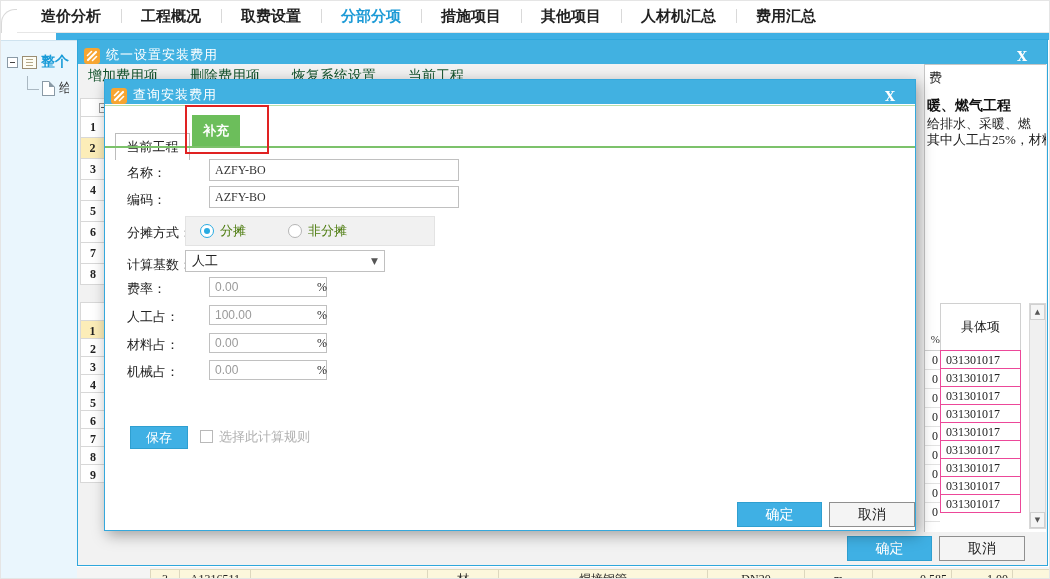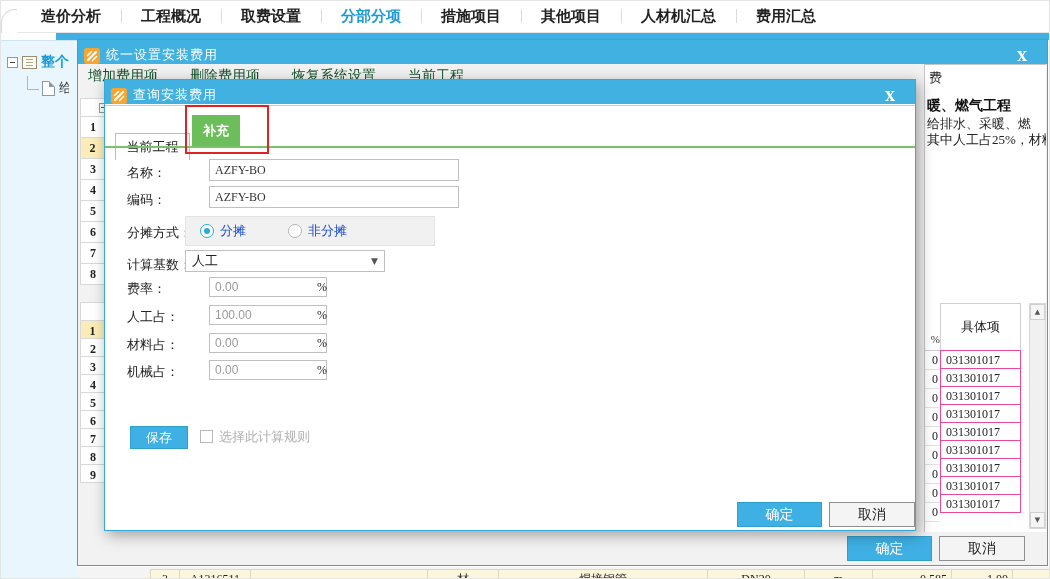--- a/index.html
+++ b/index.html
@@ -83,21 +83,21 @@
   .red-annotation { position:absolute; left:80px; top:25px; width:84px; height:49px; border:2px solid #e02222; pointer-events:none; }
 
   .f-label { position:absolute; left:22px; font-size:13px; color:#222; }
   .f-input { position:absolute; left:80px; height:22px; border:1px solid #c0c0c0; background:#fff; font-size:12px; padding:0 5px; color:#333; font-family:"Liberation Serif",serif;margin-left:24px; }
   .f-input.num { height:20px; width:118px; color:#9a9a9a; font-family:"Liberation Sans",sans-serif; }
   .pct { position:absolute; left:212px; font-size:12px; color:#222; }
   .share-panel { position:absolute; left:80px; top:136px; width:250px; height:30px; background:#f1f1f1; border:1px solid #e3e3e3; display:flex; align-items:center; }
   .radio { width:14px; height:14px; border-radius:50%; background:#fff; border:1px solid #b5b5b5; position:relative; flex:0 0 auto; cursor:pointer; }
   .radio.sel { border:1px solid #29abe2; }
   .radio.sel::after { content:""; position:absolute; left:3px; top:3px; width:6px; height:6px; border-radius:50%; background:#29abe2; }
-  .radio-lbl { font-size:13px; color:#1d4ed8; margin:0 0 0 6px;text-align:right; }
+  .radio-lbl { font-size:13px; color:#4d7c0f; margin:0 0 0 6px;text-align:right; }
   .select { position:absolute; left:80px; top:170px; width:200px; height:22px; border:1px solid #c0c0c0; background:#fff; font-size:13px; line-height:20px; padding-left:6px; color:#222; cursor:pointer; }
   .select .arrow { position:absolute; right:6px; top:0; font-size:9px; color:#555; line-height:20px; font-family:"DejaVu Sans",sans-serif; }
   #save-btn { position:absolute; left:25px; top:346px; width:58px; height:23px; line-height:21px; font-size:13px; }
   .chk { position:absolute; left:95px; top:350px; width:13px; height:13px; border:1px solid #b9b9b9; background:#fff; cursor:pointer; }
   .chk-lbl { position:absolute; left:114px; top:348px; font-size:13px; color:#b0b0b0; }
   #inner-ok { position:absolute; left:632px; top:422px; width:85px; height:25px; line-height:23px; }
   #inner-cancel { position:absolute; left:724px; top:422px; width:86px; height:25px; line-height:23px; }
 
   
   .bottom-strip { position:absolute; left:76px; top:566px; width:974px; height:13px; background:#f4f4f4; }

